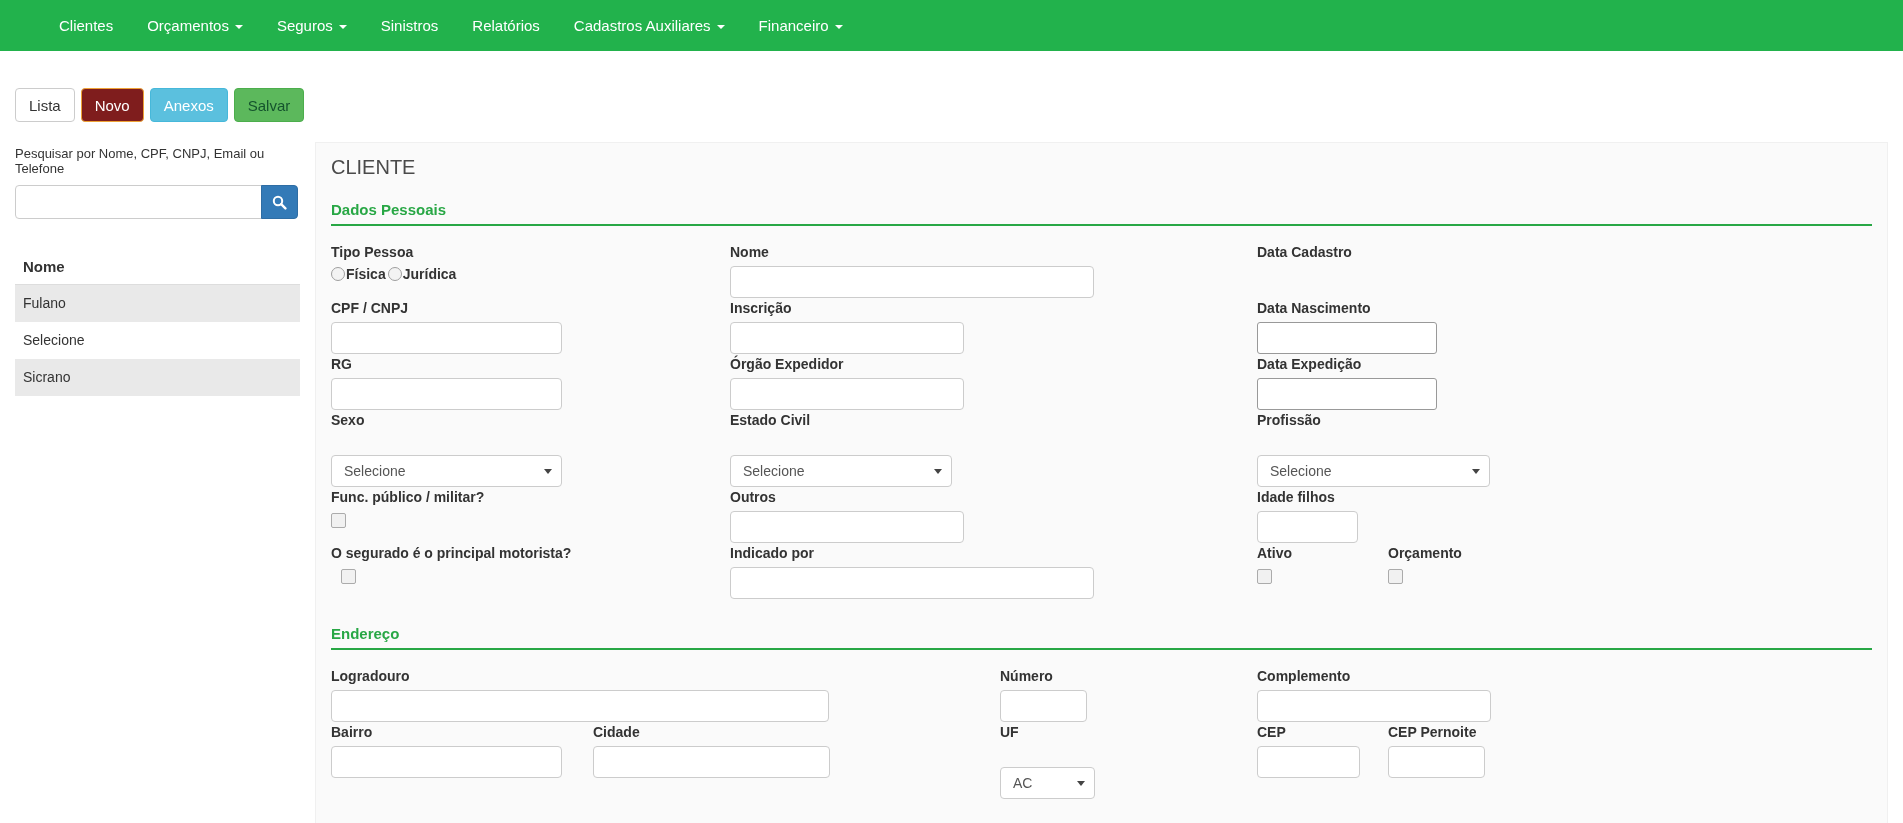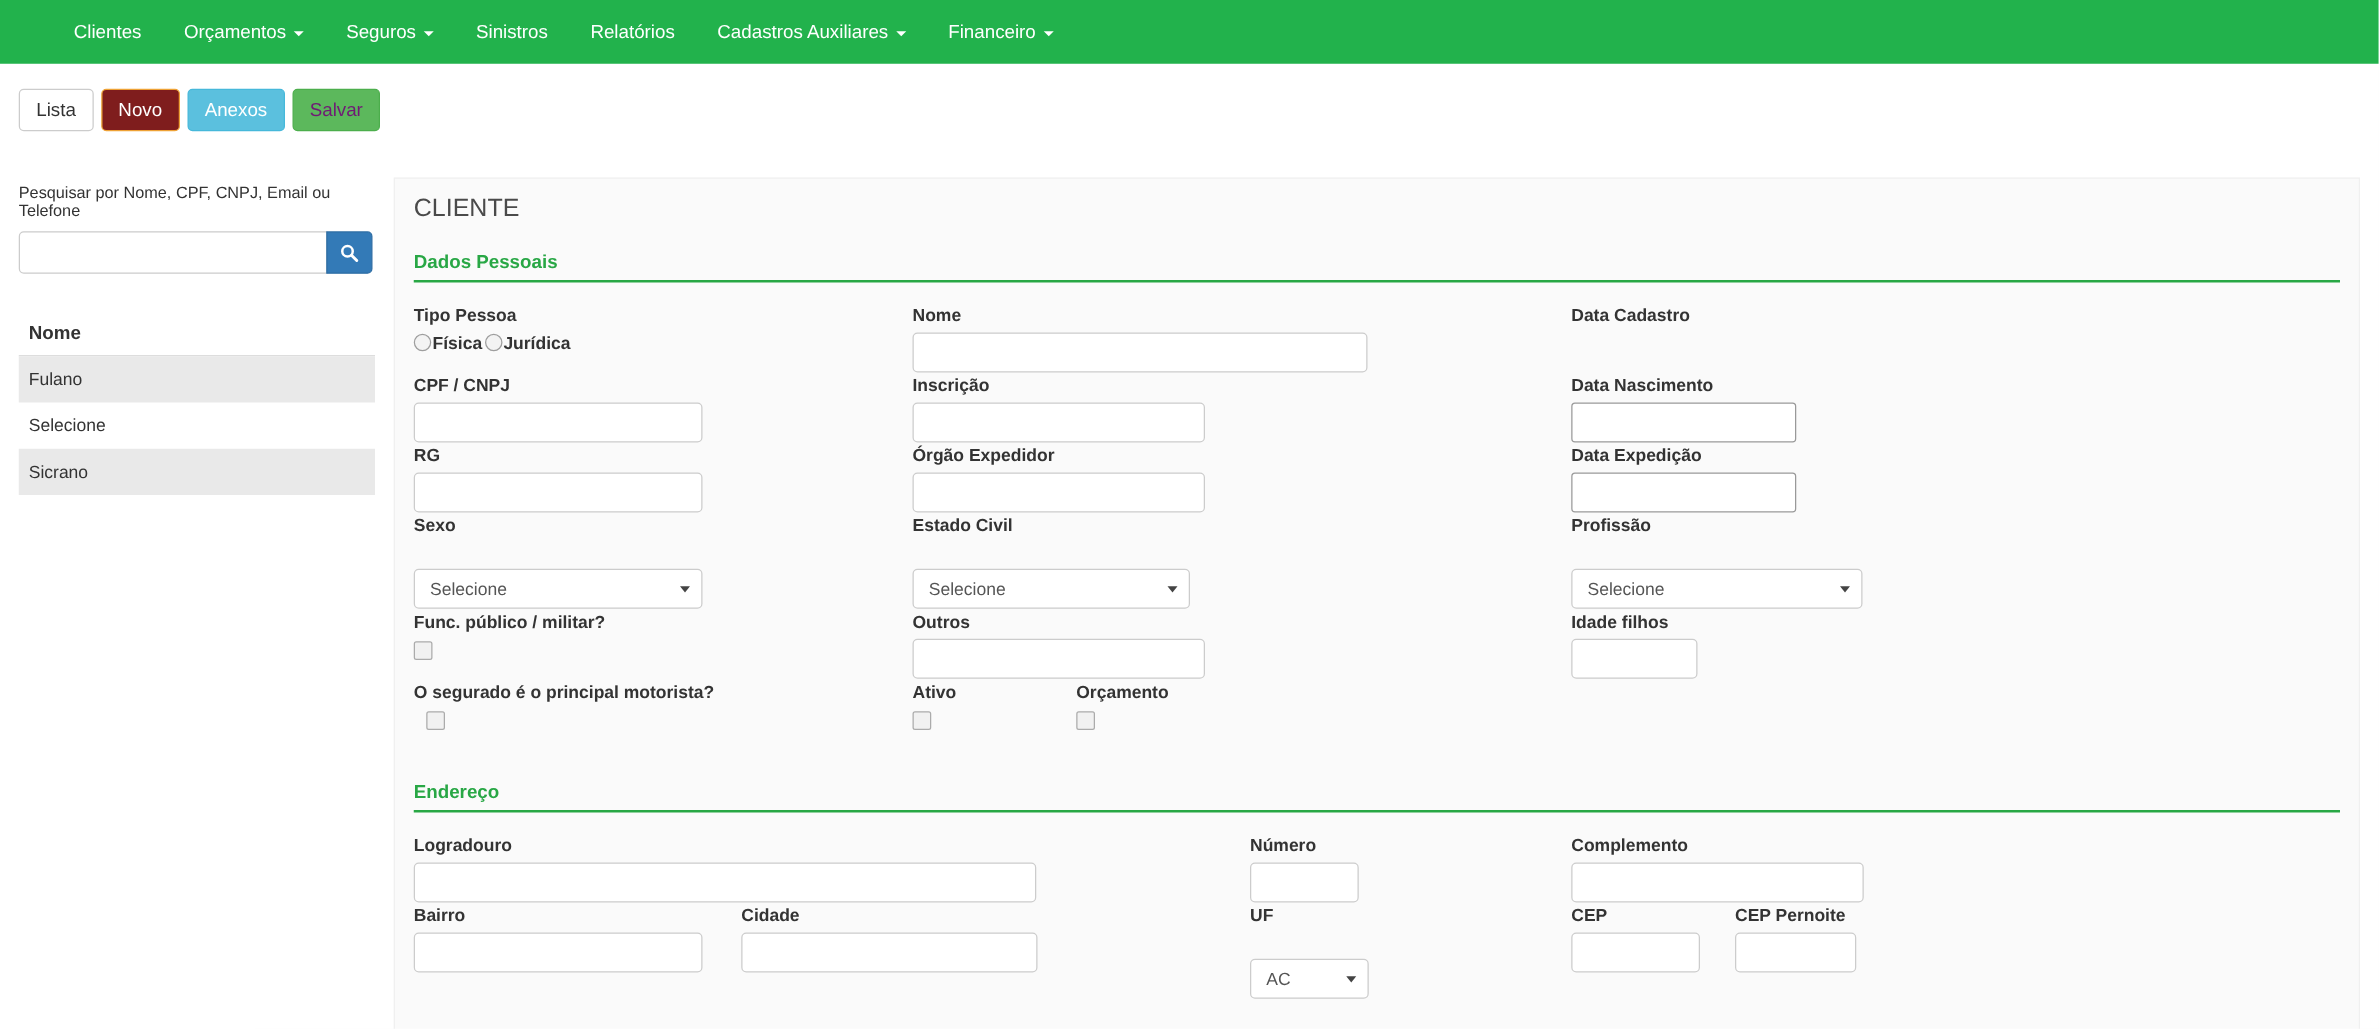--- a/index.html
+++ b/index.html
@@ -6,27 +6,27 @@
   body{
     width:1903px;height:823px;overflow:hidden;position:relative;
     background:#fff;font-family:"Liberation Sans",sans-serif;color:#333;
   }
   
   .navbar{height:51px;background:#22b24c;display:flex;align-items:stretch;padding-left:42px;}
   .nav-item{display:flex;align-items:center;padding:0 17px;color:#fff;font-size:15px;cursor:pointer;}
   .caret{width:0;height:0;border-left:4px solid transparent;border-right:4px solid transparent;
          border-top:4px solid #fff;margin-left:6px;margin-top:2px;}
   
-  .toolbar{position:absolute;left:15px;top:71px;display:flex;gap:6px;border-radius:14px;}
+  .toolbar{position:absolute;left:15px;top:88px;display:flex;gap:6px;border-radius:14px;}
   .btn{height:34px;padding:0 13px;font-size:15px;border-radius:4px;border:1px solid transparent;
        display:flex;align-items:center;cursor:pointer;background:#fff;}
   .btn-default{background:#fff;border-color:#ccc;color:#333;}
   .btn-warning{background:#7f1d1d;border-color:#eea236;color:#fff;}
   .btn-info{background:#5bc0de;border-color:#46b8da;color:#fff;}
-  .btn-success{background:#5cb85c;border-color:#4cae4c;color:#701a75;}
+  .btn-success{background:#5cb85c;border-color:#4cae4c;color:#14532d;}
   
   .sidebar{position:absolute;left:15px;top:146px;width:285px;}
   .search-label{font-size:13px;color:#333;margin-bottom:9px;}
   .input-group{display:flex;height:34px;width:283px;}
   .search-input{flex:1;min-width:0;height:34px;box-sizing:border-box;border:1px solid #ccc;
                 border-radius:4px 0 0 4px;padding:0 10px;font-size:14px;color:#555;outline:none;
                 font-family:"Liberation Sans",sans-serif;}
   .search-btn{width:37px;height:34px;box-sizing:border-box;background:#337ab7;border:1px solid #2e6da4;
               border-radius:0 4px 4px 0;margin-left:-1px;display:flex;align-items:center;justify-content:center;cursor:pointer;}
   .client-table{margin-top:30px;width:285px;font-size:14px;}
@@ -224,20 +224,24 @@
     </div>
   </div>
 
   <div class="frow">
     <div class="c1 field">
       <span class="flabel">O segurado é o principal motorista?</span>
       <div class="control">
           <span class="checkbox" style="margin-left:10px"></span>
         </div>
     </div>
+    <div class="c2 field">
+      <span class="flabel">Indicado por</span>
+      <input class="txt" style="width: 364px;" value="">
+    </div>
     <div class="c3 pair">
       <div class="field" style="width:131px">
         <span class="flabel">Ativo</span>
         <div class="control">
             <span class="checkbox"></span>
           </div>
       </div>
       <div class="field">
         <span class="flabel">Orçamento</span>
         <div class="control">

